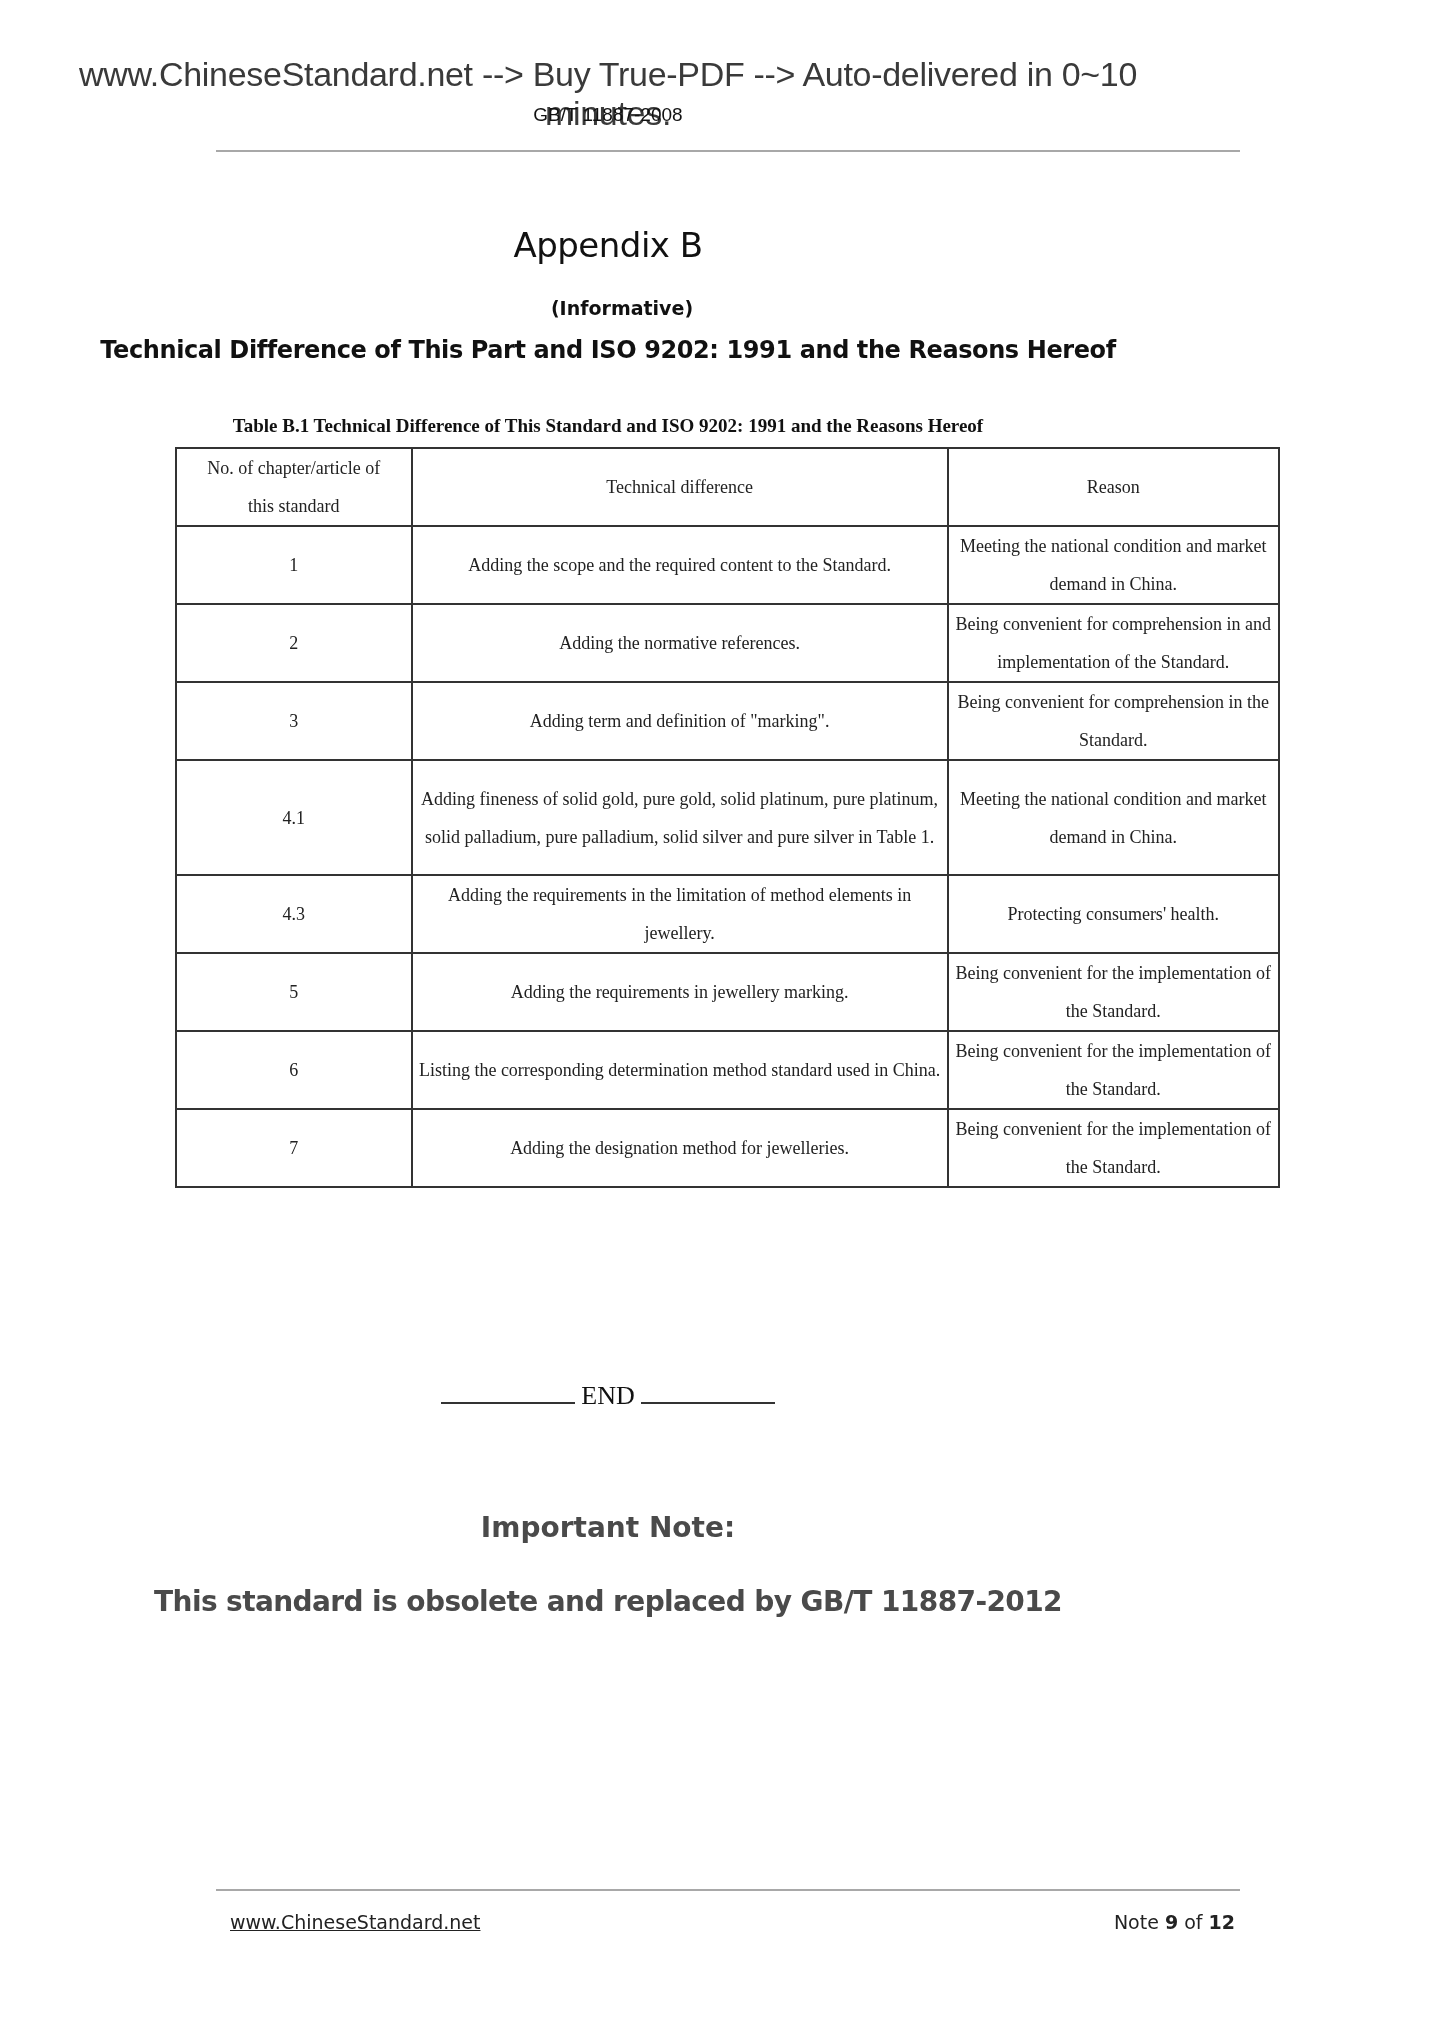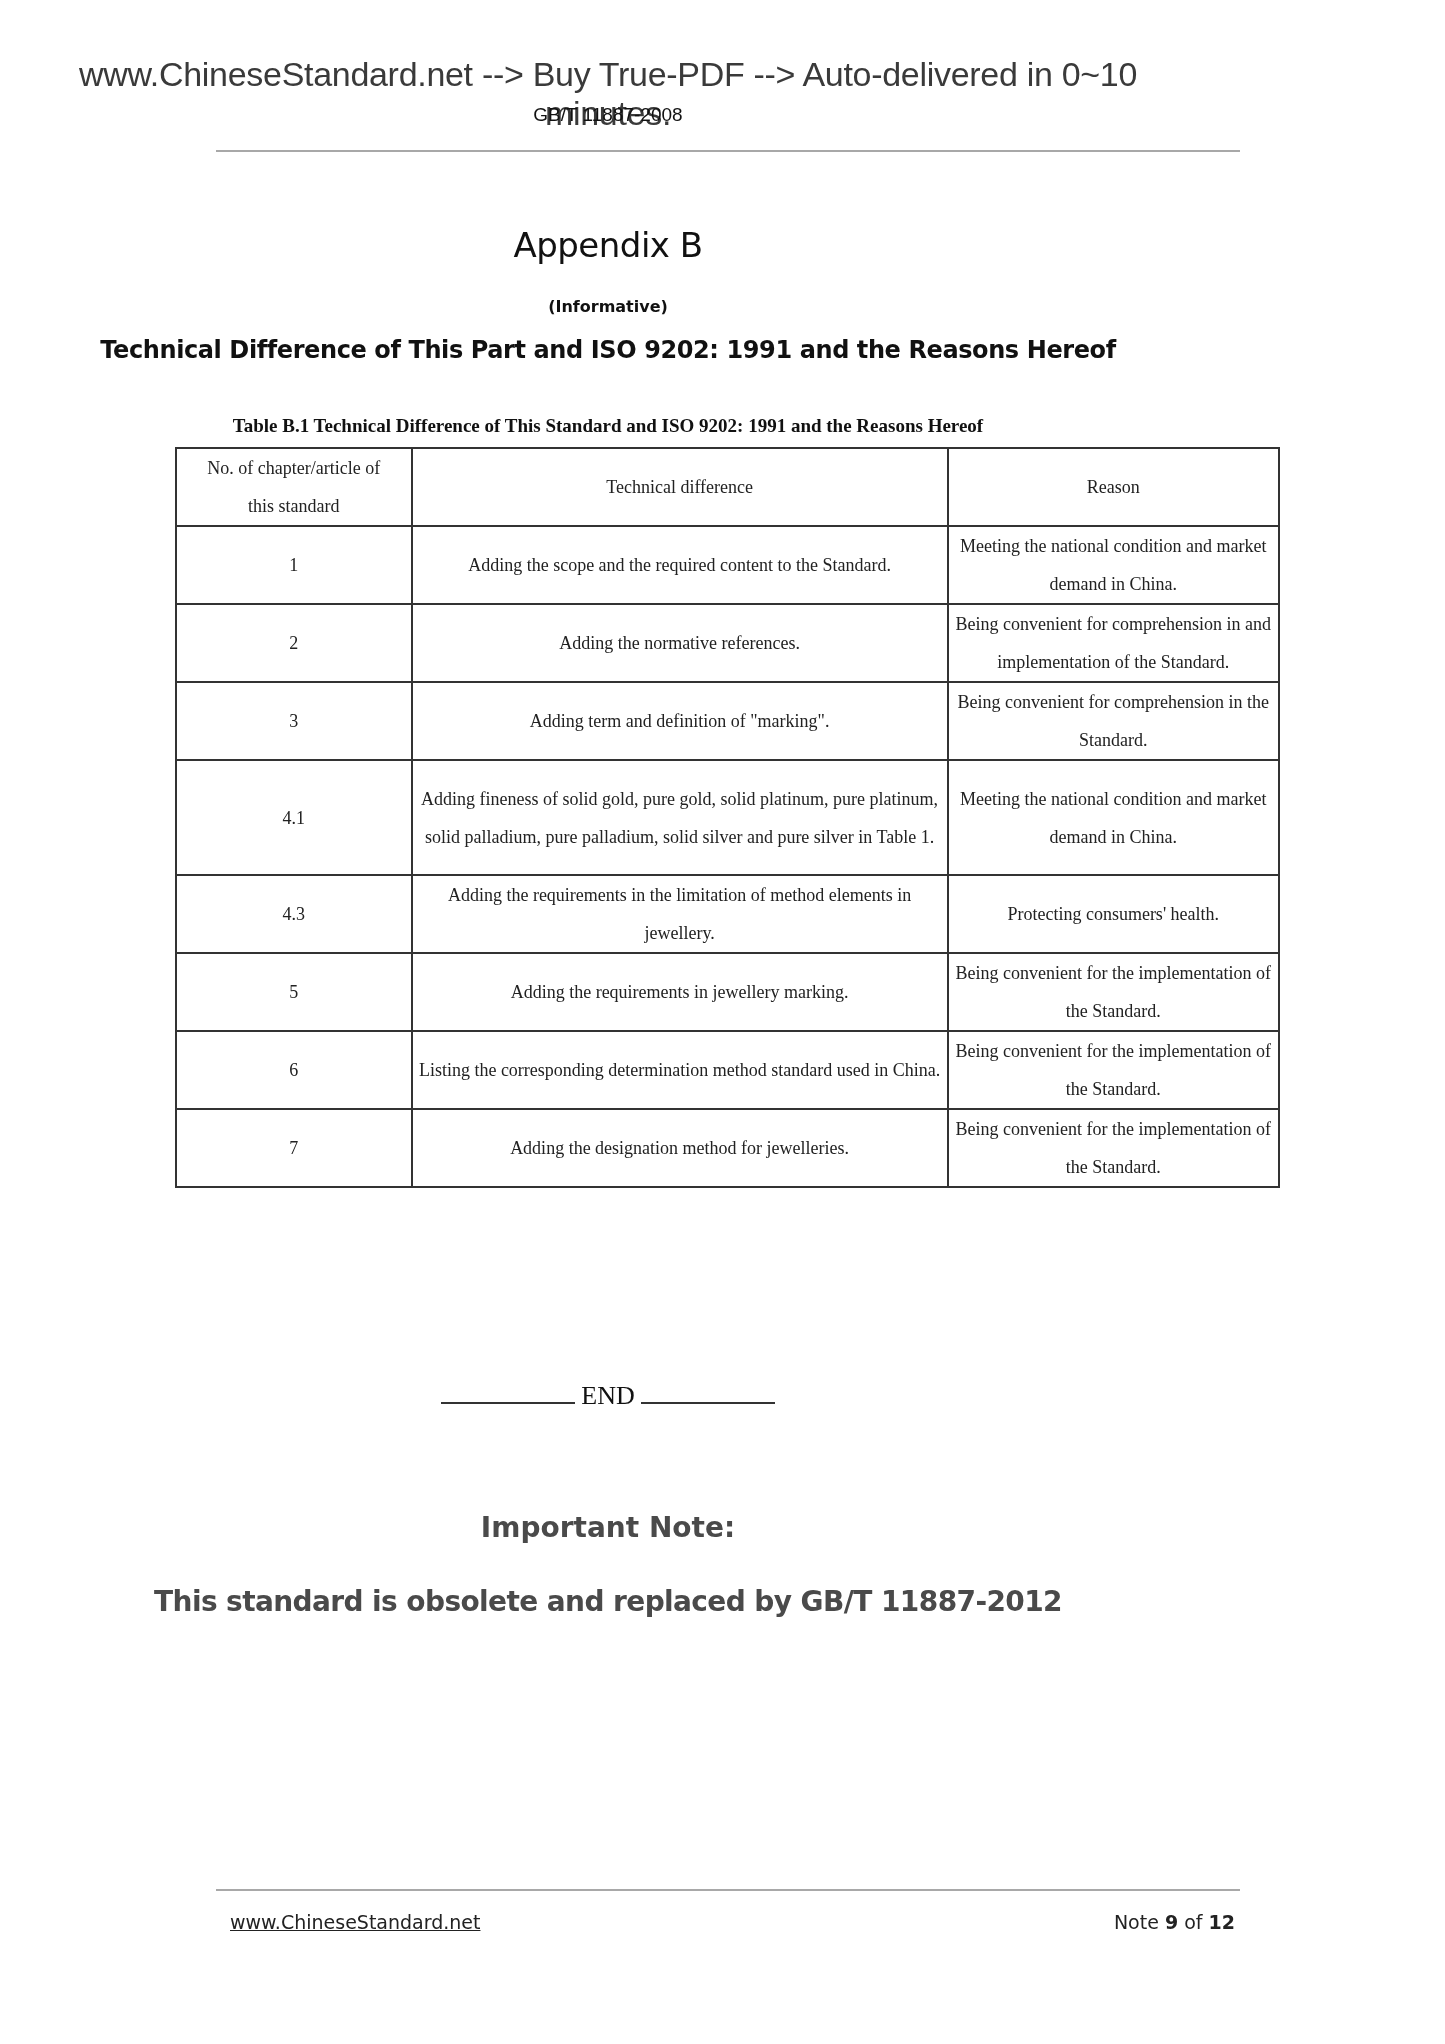--- a/index.html
+++ b/index.html
@@ -5,21 +5,21 @@
   html, body { margin: 0; padding: 0; background: #ffffff; }
   body { width: 1445px; height: 2044px; position: relative; overflow: hidden; color: #000; }
   .abs { position: absolute; }
   .center { left: 16px; width: 1184px; text-align: center; }
   .banner { top: 55px; font-family: "Liberation Sans", sans-serif; font-size: 34px; color: #3a3a3a; letter-spacing: -0.3px; }
   .docid { top: 104px; font-family: "Liberation Sans", sans-serif; font-size: 19px; color: #111; }
   .rule { left: 216px; width: 1024px; height: 0; border-top: 2px solid #a8a8a8; }
   .rule-top { top: 150px; }
   .rule-bottom { top: 1889px; }
   .appendix { top: 225px; font-family: "DejaVu Sans", sans-serif; font-size: 34px; font-weight: normal; color: #111; letter-spacing: -0.5px; }
-  .informative { top: 297px; font-family: "DejaVu Sans", sans-serif; font-size: 16px; font-weight: bold; color: #111; }
+  .informative { top: 297px; font-family: "DejaVu Sans", sans-serif; font-size: 19px; font-weight: bold; color: #111; margin-left: 14px; }
   .subtitle { top: 336px; font-family: "DejaVu Sans", sans-serif; font-size: 24px; font-weight: bold; color: #111; letter-spacing: -0.4px; }
   .caption { top: 415px; font-family: "Liberation Serif", serif; font-size: 19px; font-weight: bold; color: #111; }
   table.diff { position: absolute; left: 175px; top: 447px; width: 1105px; border-collapse: collapse; font-family: "Liberation Serif", serif; font-size: 18px; color: #222; }
   table.diff td, table.diff th { border: 2px solid #333; text-align: center; vertical-align: middle; font-weight: normal; line-height: 38px; padding: 0 3px; }
   table.diff col.c1 { width: 236px; }
   table.diff col.c2 { width: 537px; }
   table.diff col.c3 { width: 332px; }
   tr.h2 td, tr.h2 th { height: 74px; }
   tr.h3 td { height: 113px; }
   .end-line { top: 1378px; font-family: "Liberation Serif", serif; font-size: 26px; color: #111; }

